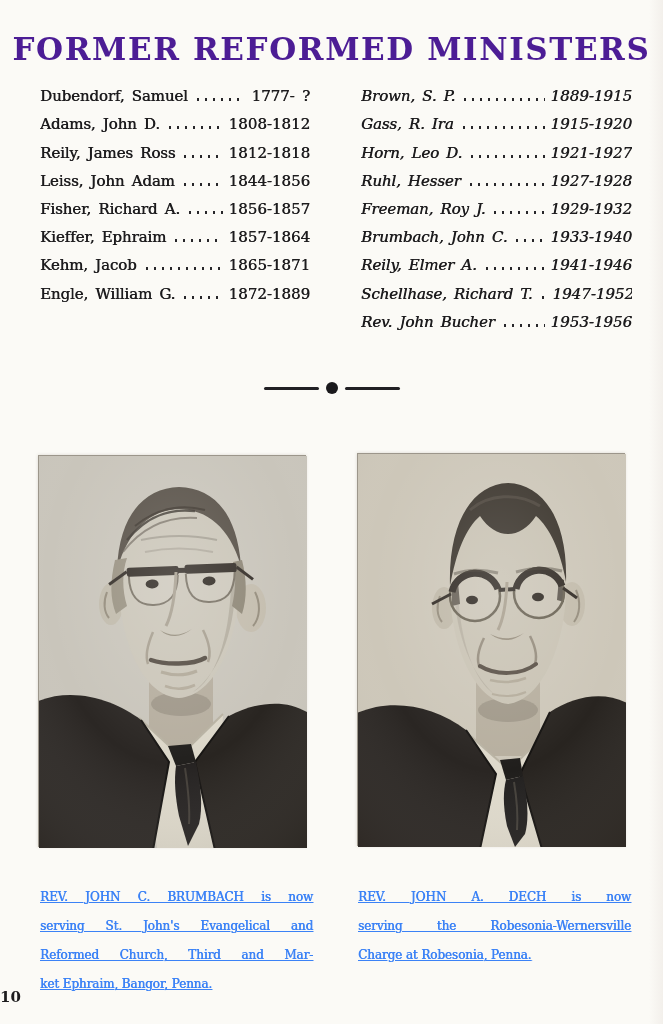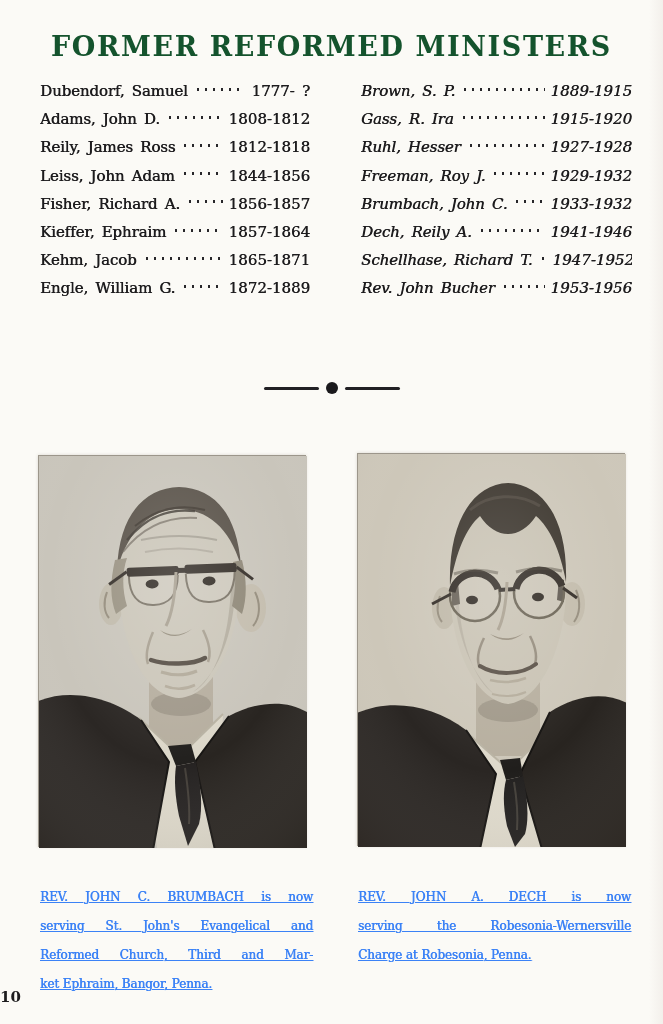--- a/index.html
+++ b/index.html
@@ -13,28 +13,28 @@
     color: #1d1c1e;
     overflow: hidden;
   }
   .page::after{ 
     content:""; position:absolute; top:0; right:0; width:14px; height:100%;
     background: linear-gradient(to right, rgba(190,180,170,0) , rgba(205,192,185,0.18));
     pointer-events:none;
   }
   .title {
     position:absolute; top:31px; left:0; width:100%;
-    text-align:center; font-size:27px; font-weight:700;
-    letter-spacing:1.6px; color:#14532d; white-space:nowrap;
+    text-align:center; font-size:31px; font-weight:700;
+    letter-spacing:1.6px; color:#4c1d95; white-space:nowrap;
   }
   .col { position:absolute; top:77px; }
   .col-left  { left:40px;  width:270px; }
   .col-right { left:361px; width:271px;font-style:italic; }
   .row {
-    display:flex; align-items:center; height:28.2px;
+    display:flex; align-items:flex-end; height:28.2px;
     font-size:15px; letter-spacing:-0.1px; word-spacing:2.5px;
     text-shadow: 0.45px 0 0 currentColor;
     overflow:hidden;
   }
   .nm { white-space:nowrap; }
   .yr { white-space:nowrap; letter-spacing:0; }
   .lead {
     flex:1; min-width:8px; height:3px; margin:0 6px 4px;
     background-image: radial-gradient(circle, #27262a 1.2px, rgba(0,0,0,0) 1.5px);
     background-size: 8px 3px; background-repeat: repeat-x; background-position: 0 50%;
@@ -125,36 +125,41 @@
         <span class="nm">Brown, S. P.</span>
         <span class="lead"></span>
         <span class="yr">1889-1915</span>
       </div>
     <div class="row">
         <span class="nm">Gass, R. Ira</span>
         <span class="lead"></span>
         <span class="yr">1915-1920</span>
       </div>
     <div class="row">
+        <span class="nm">Horn, Leo D.</span>
+        <span class="lead"></span>
+        <span class="yr">1921-1927</span>
+      </div>
+    <div class="row">
         <span class="nm">Ruhl, Hesser</span>
         <span class="lead"></span>
         <span class="yr">1927-1928</span>
       </div>
     <div class="row">
         <span class="nm">Freeman, Roy J.</span>
         <span class="lead"></span>
         <span class="yr">1929-1932</span>
       </div>
     <div class="row">
         <span class="nm">Brumbach, John C.</span>
         <span class="lead"></span>
-        <span class="yr">1933-1932</span>
-      </div>
-    <div class="row">
-        <span class="nm">Dech, Reily A.</span>
+        <span class="yr">1933-1940</span>
+      </div>
+    <div class="row">
+        <span class="nm">Reily, Elmer A.</span>
         <span class="lead"></span>
         <span class="yr">1941-1946</span>
       </div>
     <div class="row">
         <span class="nm">Schellhase, Richard T.</span>
         <span class="lead"></span>
         <span class="yr">1947-1952</span>
       </div>
     <div class="row">
         <span class="nm">Rev. John Bucher</span>

